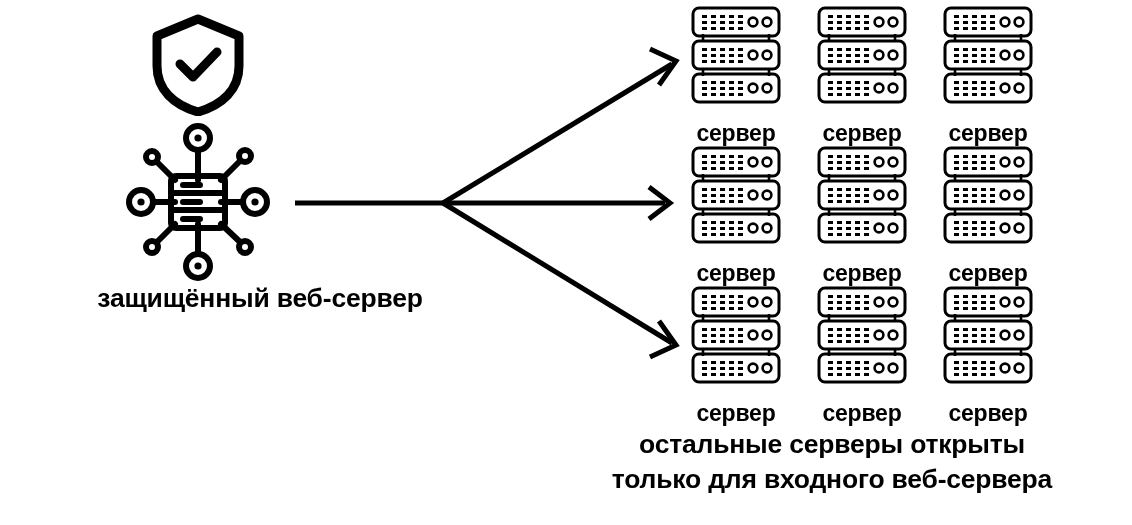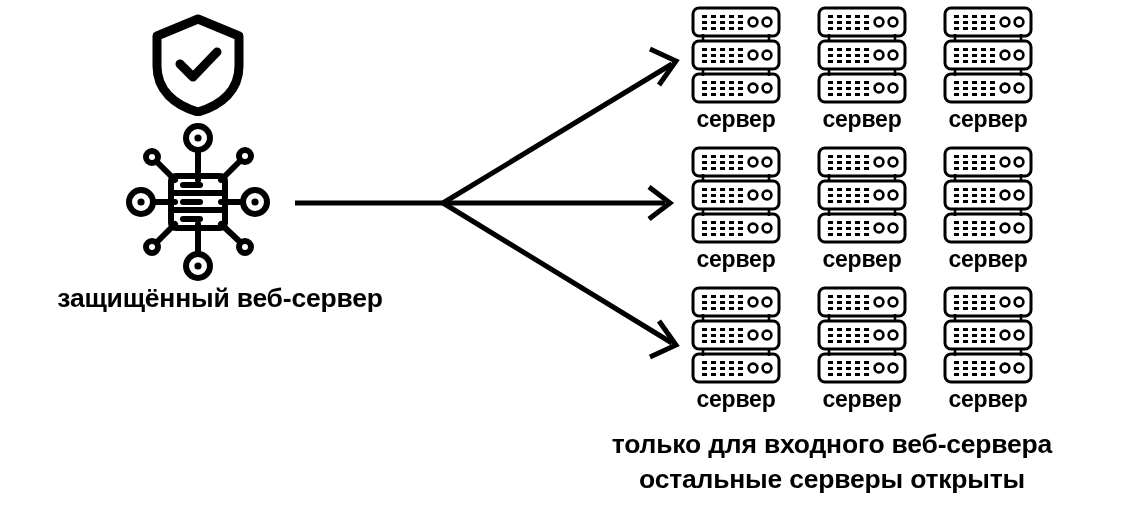--- a/index.html
+++ b/index.html
@@ -35,20 +35,21 @@
   #left-caption {
     left: 0px;
     top: 281px;
     width: 440px;
     text-align: center;
     font-weight: bold;
     font-size: 26.5px;
     line-height: 35px;
     letter-spacing: -0.2px;
     color: #000000;
+    padding-left: 40px;
   }
   #left-caption .cap-line { display: block; white-space: nowrap; }
 
   
   #arrows-svg {
     left: 0px;
     top: 0px;
     width: 1132px;
     height: 525px;
     pointer-events: none;
@@ -70,21 +71,21 @@
     display: flex;
     flex-direction: column;
     align-items: center;
   }
   .server-stack {
     width: 90px;
     height: 98px;
     display: block;
   }
   .server-label {
-    margin-top: 2px;
+    margin-top: 16px;
     font-weight: bold;
     font-size: 23px;
     line-height: 26px;
     letter-spacing: -0.2px;
     color: #000000;
     white-space: nowrap;
   }
 
   
   #bottom-caption {
@@ -829,17 +830,17 @@
           <circle cx="62" cy="82" r="4.4"></circle>
             <circle cx="76" cy="82" r="4.4"></circle>
         </g>
       </svg>
       <div class="server-label">сервер</div>
     </div>
 
   </div>
 
   <div class="abs" id="bottom-caption">
+    <span class="cap-line">остальные серверы открыты</span>
     <span class="cap-line">только для входного веб-сервера</span>
-    <span class="cap-line">остальные серверы открыты</span>
   </div>
 
 </div>
 
 </body></html>

